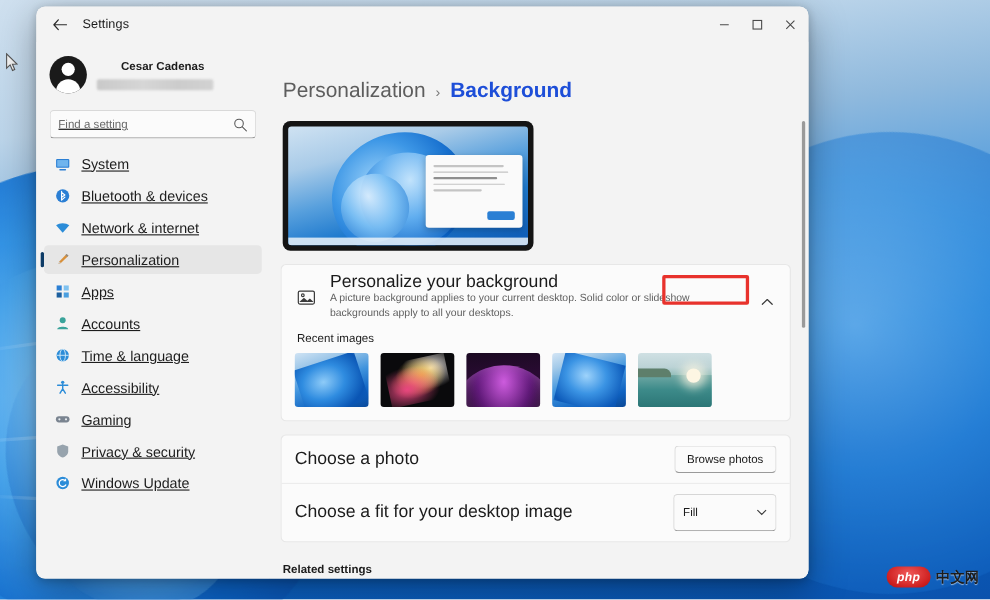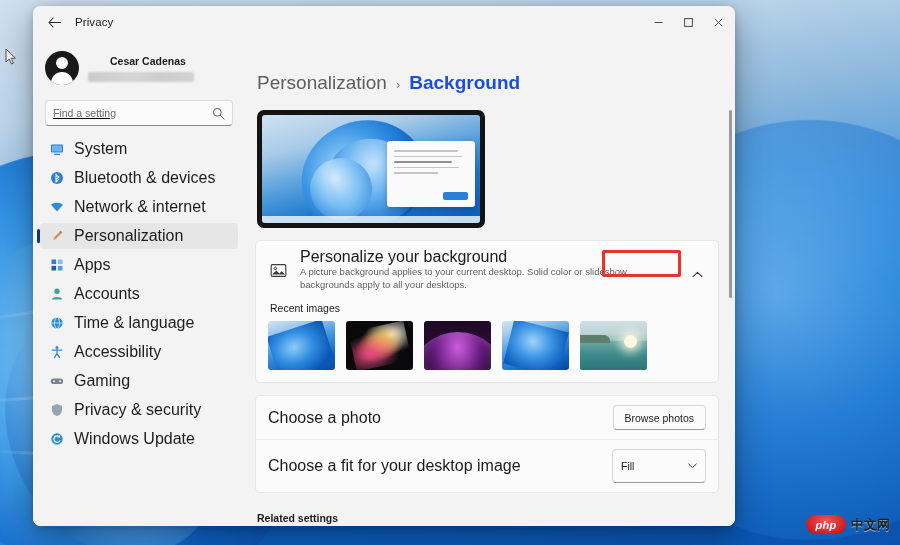--- a/index.html
+++ b/index.html
@@ -211,23 +211,24 @@
     border-radius: 2px;
     background: #0d3b66;
   }
   .nav-icon {
     width: 16px; height: 16px;
     flex: 0 0 16px;
     display: flex; align-items: center; justify-content: center;
     margin-right: 9px;
   }
   .nav-label {
-    font-size: 16px;
+    font-size: 13px;
     color: #1d1d1d;
     white-space: nowrap;
+    text-decoration: underline;
   }
 
   
   #main {
     flex: 1 1 auto;
     position: relative;
     background: #f3f3f3;
     padding: 0 0 0 10px;
     overflow: hidden;
   }
@@ -501,21 +502,21 @@
   </svg>
 
   <div id="settings-window">
 
     <div id="titlebar">
       <div id="back-btn">
         <svg width="13" height="11" viewBox="0 0 13 11">
           <path d="M5 1 L1 5.5 L5 10 M1 5.5 L12.5 5.5" fill="none" stroke="#2b2b2b" stroke-width="1.1" stroke-linecap="round" stroke-linejoin="round"></path>
         </svg>
       </div>
-      <div id="win-title">Privacy</div>
+      <div id="win-title">Settings</div>
       <div id="win-controls">
         <div class="wc">
           <svg width="11" height="11" viewBox="0 0 11 11">
             <path d="M1.5 5.5 H9.5" stroke="#4a4a4a" stroke-width="1"></path>
           </svg>
         </div>
         <div class="wc">
           <svg width="11" height="11" viewBox="0 0 11 11">
             <rect x="1.6" y="1.6" width="7.8" height="7.8" fill="none" stroke="#4a4a4a" stroke-width="1"></rect>
           </svg>

